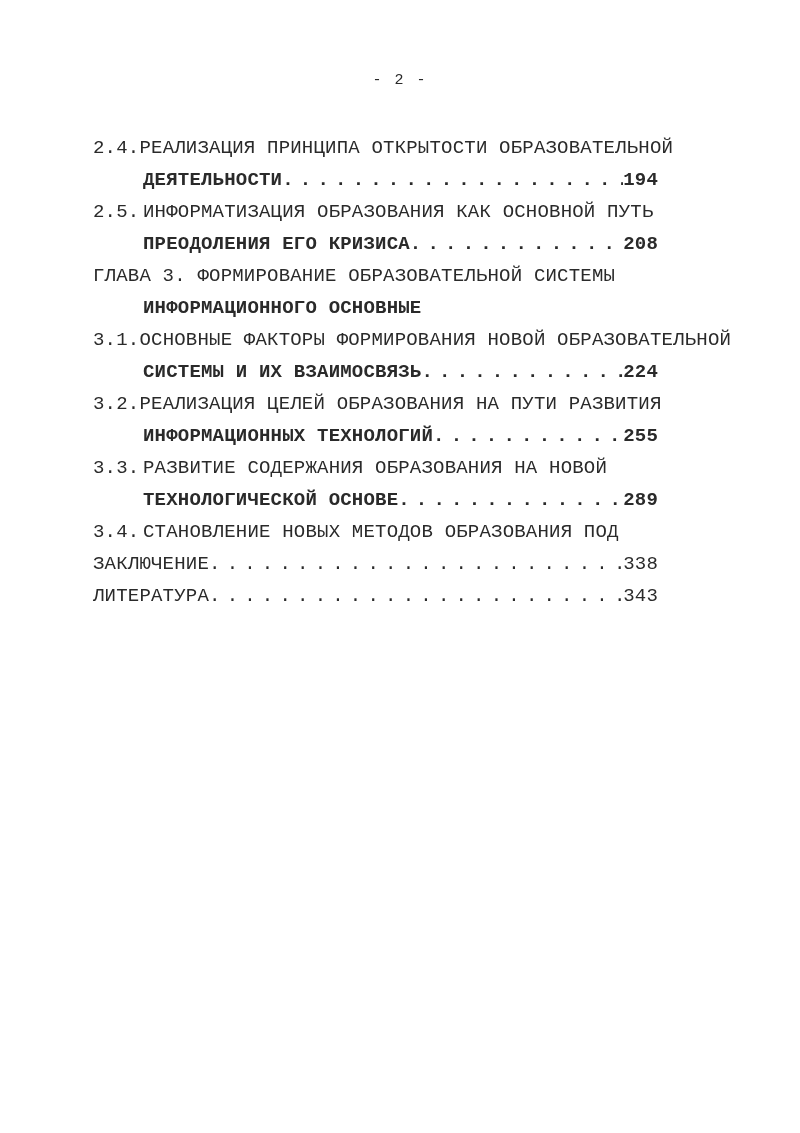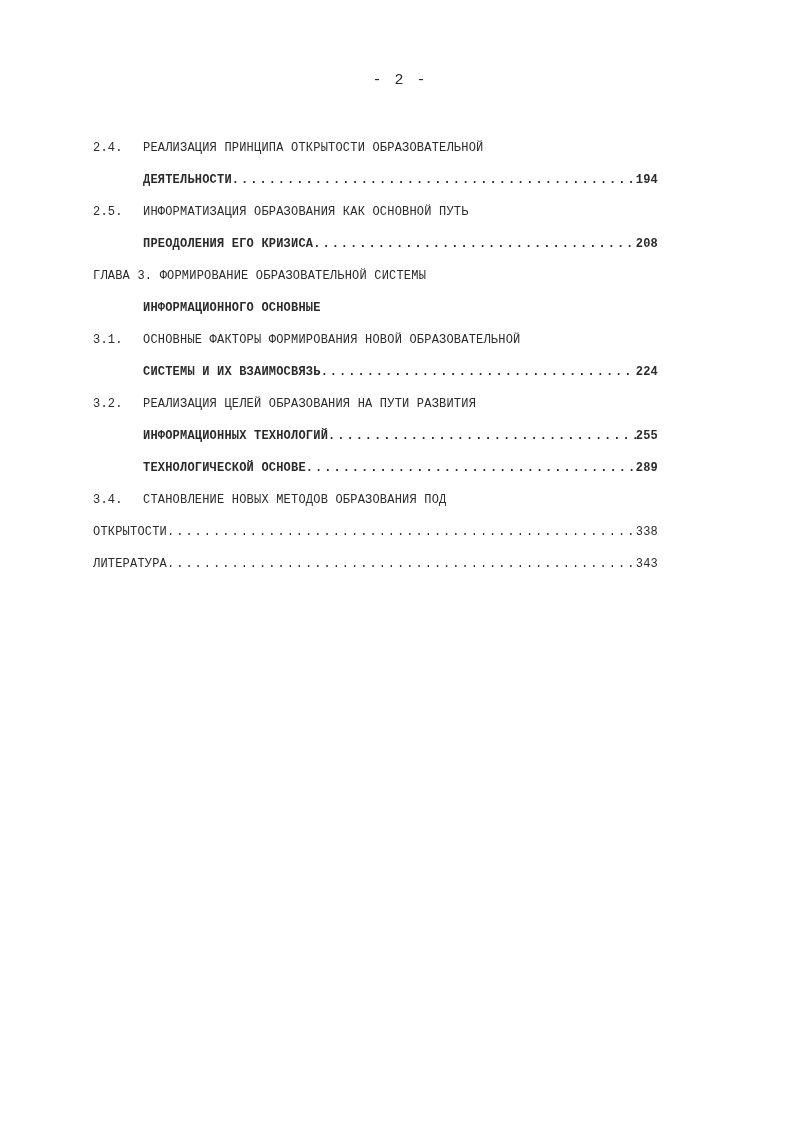--- a/index.html
+++ b/index.html
@@ -1,21 +1,21 @@
 <!DOCTYPE html>
 <html><head>
 <meta charset="utf-8">
 <style>
   html, body { margin: 0; padding: 0; background: #ffffff; }
   body { width: 800px; height: 1133px; position: relative; overflow: hidden;
          font-family: "Liberation Mono", "DejaVu Sans Mono", monospace; color: #2a2a2a; }
   .page-num { position: absolute; top: 72px; left: 0; width: 800px; text-align: center;
               font-size: 15px; letter-spacing: 2px; }
   .toc { position: absolute; top: 132px; left: 93px; width: 565px; }
-  .line { height: 32px; line-height: 32px; font-size: 12px; white-space: nowrap;
+  .line { height: 32px; line-height: 32px; font-size: 19px; white-space: nowrap;
           letter-spacing: 0.2px; display: flex; }
   .indent { padding-left: 50px; font-weight: bold; }
   .num { display: inline-block; width: 50px; }
   .fill { flex: 1; overflow: hidden; white-space: nowrap; }
   .fill::after { content: " . . . . . . . . . . . . . . . . . . . . . . . . . . . . . . . . . . . . . . . . . . . . . . . . . . . . . . . . . . . . . . . . . . . . . . . . . . . . . . . . . . . . . . . . . . . . . . . . . . . . . . . . . . . . . . . . . . . . . . . . . . . . . . . . . . . . . . . . . . . . . . . . . ";
                  letter-spacing: -2.6px; }
   .pg { flex: none; }
 </style>
 </head>
 <body>
@@ -73,37 +73,41 @@
         <span>РЕАЛИЗАЦИЯ ЦЕЛЕЙ ОБРАЗОВАНИЯ НА ПУТИ РАЗВИТИЯ</span>
       </div>
     <div class="line indent">
         <span>ИНФОРМАЦИОННЫХ ТЕХНОЛОГИЙ</span>
         <span class="fill"></span>
         <span class="pg">255</span>
       </div>
   </div>
 
   <div>
+    <div class="line">
+        <span class="num">3.3.</span>
+        <span>РАЗВИТИЕ СОДЕРЖАНИЯ ОБРАЗОВАНИЯ НА НОВОЙ</span>
+      </div>
     <div class="line indent">
         <span>ТЕХНОЛОГИЧЕСКОЙ ОСНОВЕ</span>
         <span class="fill"></span>
         <span class="pg">289</span>
       </div>
   </div>
 
   <div>
     <div class="line">
         <span class="num">3.4.</span>
         <span>СТАНОВЛЕНИЕ НОВЫХ МЕТОДОВ ОБРАЗОВАНИЯ ПОД</span>
       </div>
   </div>
 
   <div>
     <div class="line">
-        <span>ОТКРЫТОСТИ</span>
+        <span>ЗАКЛЮЧЕНИЕ</span>
         <span class="fill"></span>
         <span class="pg">338</span>
       </div>
   </div>
 
   <div>
     <div class="line">
         <span>ЛИТЕРАТУРА</span>
         <span class="fill"></span>
         <span class="pg">343</span>

